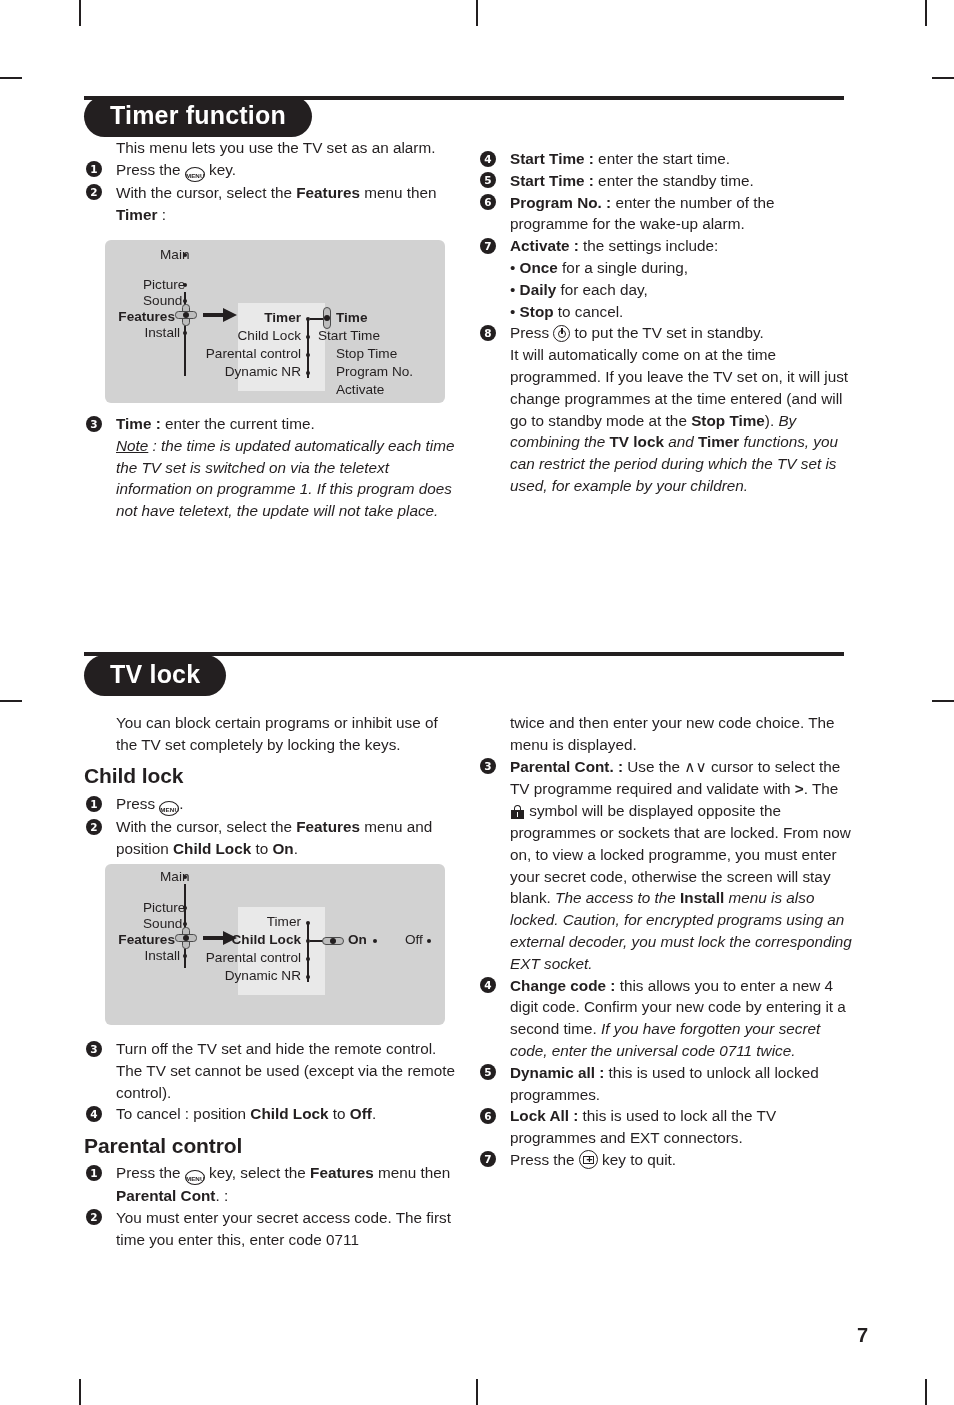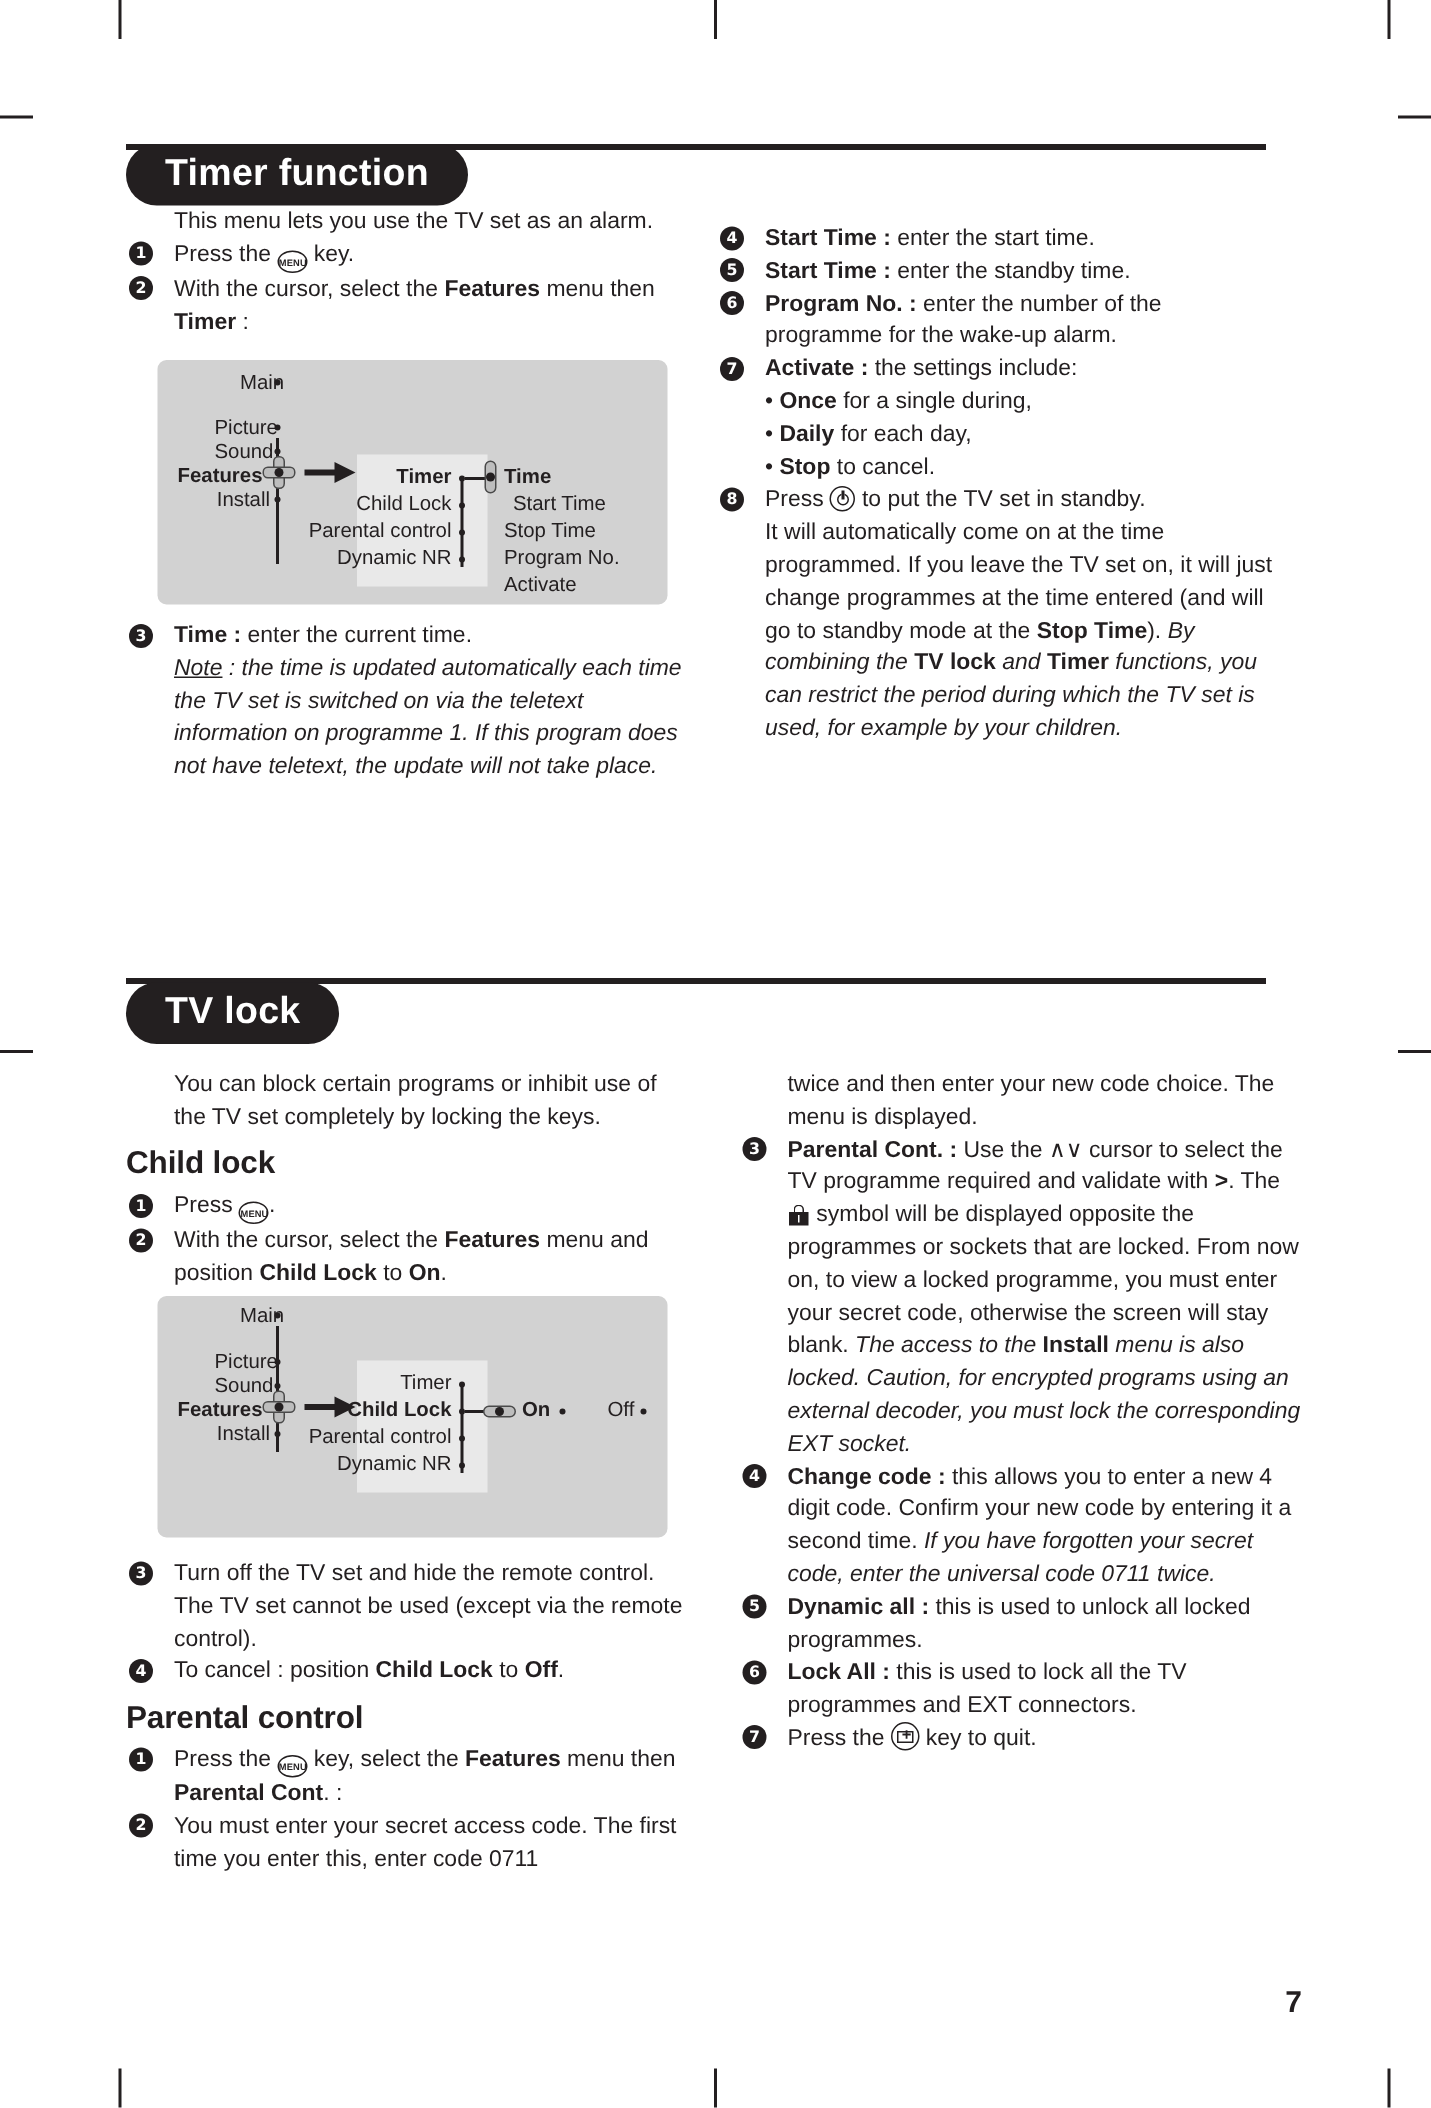--- a/index.html
+++ b/index.html
@@ -276,21 +276,21 @@
     <div class="dg-label" style="left:112px;top:124px;text-align:right;width:84px;">Dynamic NR</div>
     <div class="dg-dot" style="left:201px;top:130.5px;"></div>
 
     <div class="dg-hline" style="left:205px;top:78px;width:14px;"></div>
     <div class="navpad-v" style="left:217px;top:67px;">
       <div class="pv"></div>
         <div class="cdot"></div>
     </div>
 
     <div class="dg-label bold" style="left:231px;top:70px;">Time</div>
-    <div class="dg-label" style="left:237px;top:88px;">Start Time</div>
+    <div class="dg-label" style="left:213px;top:88px;">Start Time</div>
     <div class="dg-label" style="left:231px;top:106px;">Stop Time</div>
     <div class="dg-label" style="left:231px;top:124px;">Program No.</div>
     <div class="dg-label" style="left:231px;top:142px;">Activate</div>
   </div>
 
   <div class="col col-left" style="top:413px;">
     <div class="li">
       <span class="num">3</span>
       <span class="cont">
         <b>Time :</b><span> enter the current time.</span><br>
@@ -445,21 +445,21 @@
         <span>Press the </span><span class="key">MENU</span><span> key, select the </span><b>Features</b><span> menu</span>
         <span>then </span><b>Parental Cont</b><span>. :</span>
       </span>
     </div>
     <div class="li">
       <span class="num">2</span>
       <span class="cont">You must enter your secret access code. The first time you enter this, enter code 0711</span>
     </div>
   </div>
 
-  <div class="col col-right" style="top:712px;margin-left:15px;">
+  <div class="col col-right" style="top:712px;">
 
     <p class="lead">twice and then enter your new code choice. The menu is displayed.</p>
 
     <div class="li">
       <span class="num">3</span>
       <span class="cont">
         <b>Parental Cont. :</b><span> Use the </span><span class="arrowchar">∧∨</span><span> cursor to select the TV programme required and validate with </span><b>&gt;</b><span>. The </span><span class="lock-sym"><span class="shackle"></span><span class="body"></span><span class="keyhole"></span></span><span> symbol will be displayed opposite the programmes or sockets that are locked. From now on, to view a locked programme, you must enter your secret code, otherwise the screen will stay blank.</span>
         <span class="it">The access to the </span><b>Install</b><span class="it"> menu is also locked. Caution, for encrypted programs using an external decoder, you must lock the corresponding EXT socket.</span>
       </span>
     </div>

